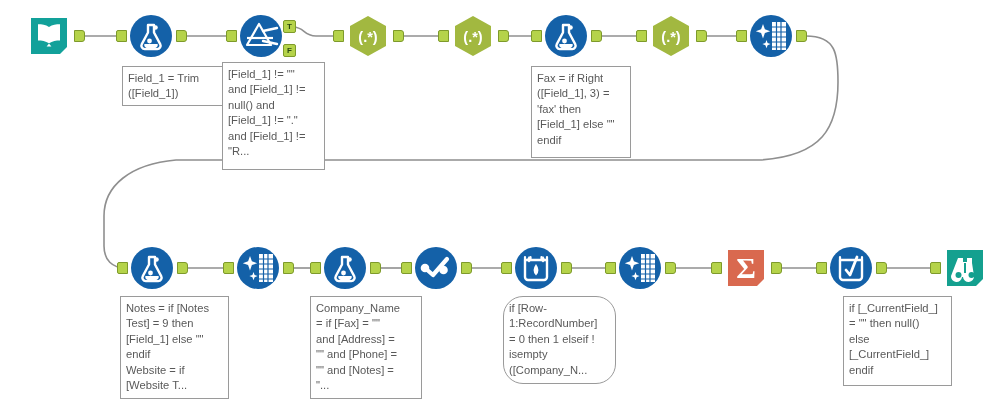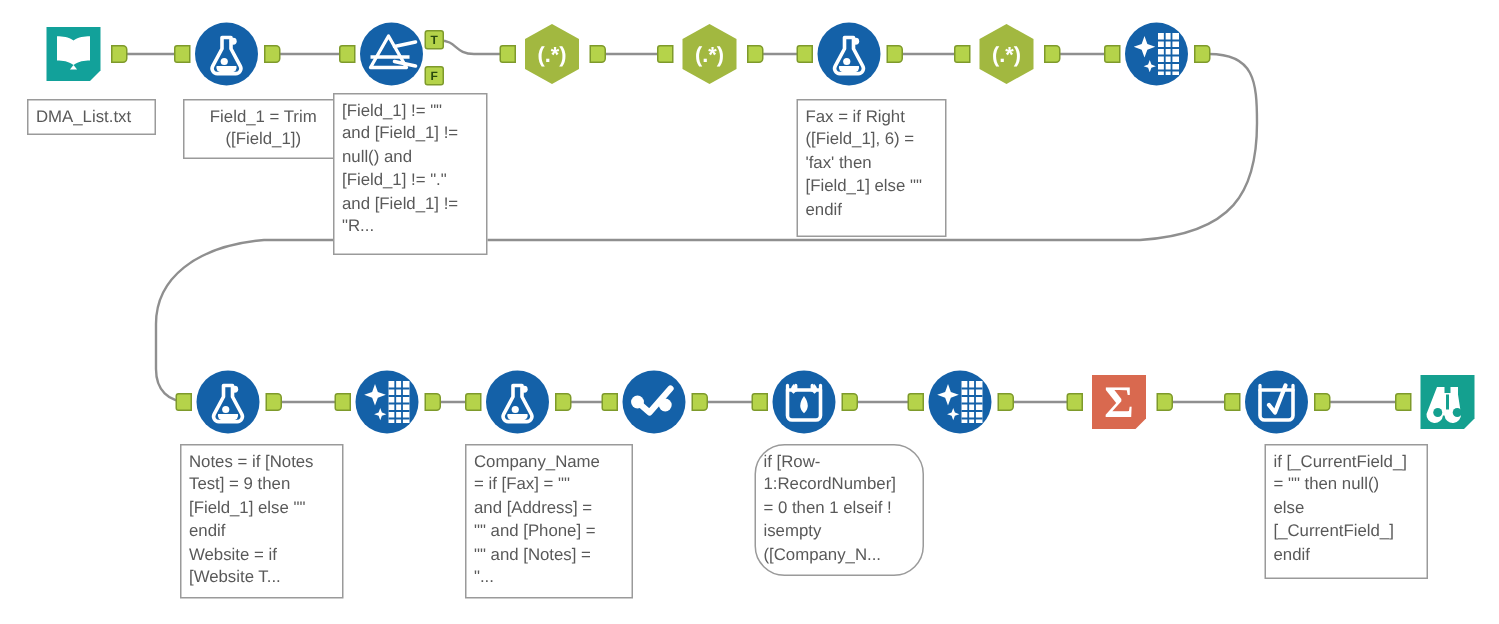--- a/index.html
+++ b/index.html
@@ -286,34 +286,33 @@
     <svg class="glyphbox" viewBox="0 0 44 44">
       <path d="M4 4 h36 v29 l-7 7 h-29 z" fill="#14a08f"></path>
       <path d="M15 12 h5 v4 h4 v-4 h5 v5 l2 13 a5.5 5.5 0 0 1-11 1 h-1
                a5.5 5.5 0 0 1-11 -1 z" fill="#ffffff"></path>
       <circle cx="15.5" cy="29" r="3" fill="#14a08f"></circle>
       <circle cx="28.5" cy="29" r="3" fill="#14a08f"></circle>
       <path d="M21 17 h2 v10 h-2 z" fill="#14a08f"></path>
     </svg>
   </div>
 
-  <div class="anno" style="left:18px;top:66px;width:86px;height:24px;">DMA_List.txt</div>
-
-  <div class="anno" style="left:122px;top:66px;width:107px;height:40px;text-align:center;">Field_1 = Trim
+
+  <div class="anno" style="left:122px;top:66px;width:107px;height:40px;">Field_1 = Trim
 ([Field_1])</div>
 
   <div class="anno" style="left:222px;top:62px;width:103px;height:108px;">[Field_1] != ""
 and [Field_1] !=
 null() and
 [Field_1] != "."
 and [Field_1] !=
 "R...</div>
 
   <div class="anno" style="left:531px;top:66px;width:100px;height:92px;">Fax = if Right
-([Field_1], 6) =
+([Field_1], 3) =
 'fax' then
 [Field_1] else ""
 endif</div>
 
   <div class="anno" style="left:120px;top:296px;width:109px;height:103px;">Notes = if [Notes
 Test] = 9 then
 [Field_1] else ""
 endif
 Website = if
 [Website T...</div>

